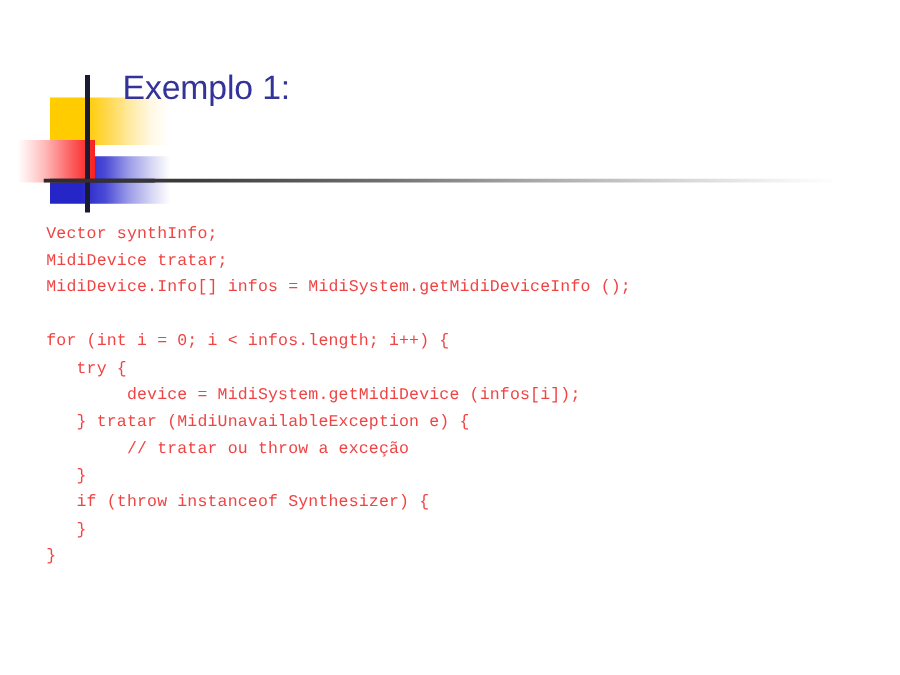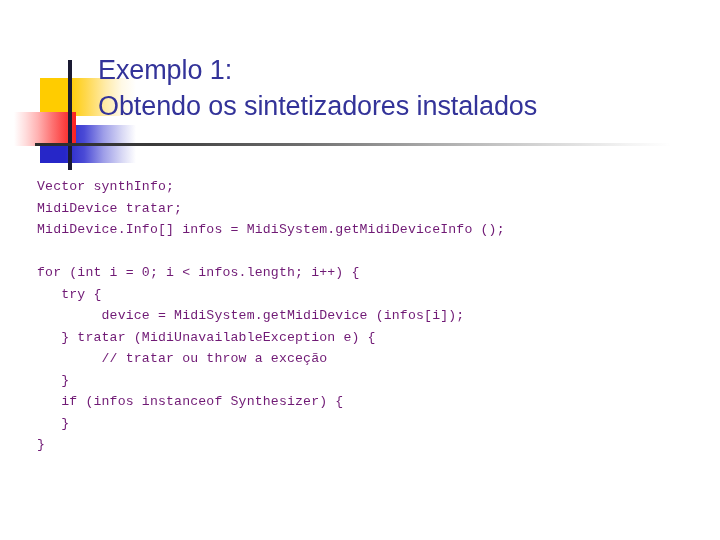--- a/index.html
+++ b/index.html
@@ -113,21 +113,21 @@
   #code-block {
     position: absolute;
     left: 37px;
     top: 176px;
     width: 660px;
   }
   .code-line {
     font-family: "Liberation Mono", "DejaVu Sans Mono", monospace;
     font-size: 13.2px;
     line-height: 21.5px;
-    color: #701a75;
+    color: #ef4444;
     white-space: pre;
     min-height: 21.5px;
     letter-spacing: 0.15px;
   }
   .code-line.blank {
     min-height: 21.5px;
   }
 </style>
 </head>
 <body>
@@ -137,34 +137,33 @@
   <div id="decor">
     <div class="sq" id="sq-yellow"></div>
     <div class="sq" id="sq-blue"></div>
     <div class="sq" id="sq-red"></div>
     <div id="decor-hline"></div>
     <div id="decor-vline"></div>
   </div>
 
   <div id="title-block">
     <div class="title-line">Exemplo 1:</div>
-    <div class="title-line">Obtendo os sintetizadores instalados</div>
   </div>
 
   <div id="title-rule"></div>
 
   <div id="code-block">
     <div class="code-line">Vector synthInfo;</div>
     <div class="code-line">MidiDevice tratar;</div>
     <div class="code-line">MidiDevice.Info[] infos = MidiSystem.getMidiDeviceInfo ();</div>
     <div class="code-line blank"></div>
     <div class="code-line">for (int i = 0; i &lt; infos.length; i++) {</div>
     <div class="code-line">   try {</div>
     <div class="code-line">        device = MidiSystem.getMidiDevice (infos[i]);</div>
     <div class="code-line">   } tratar (MidiUnavailableException e) {</div>
     <div class="code-line">        // tratar ou throw a exceção</div>
     <div class="code-line">   }</div>
-    <div class="code-line">   if (infos instanceof Synthesizer) {</div>
+    <div class="code-line">   if (throw instanceof Synthesizer) {</div>
     <div class="code-line">   }</div>
     <div class="code-line">}</div>
   </div>
 
 </div>
 
 </body></html>

